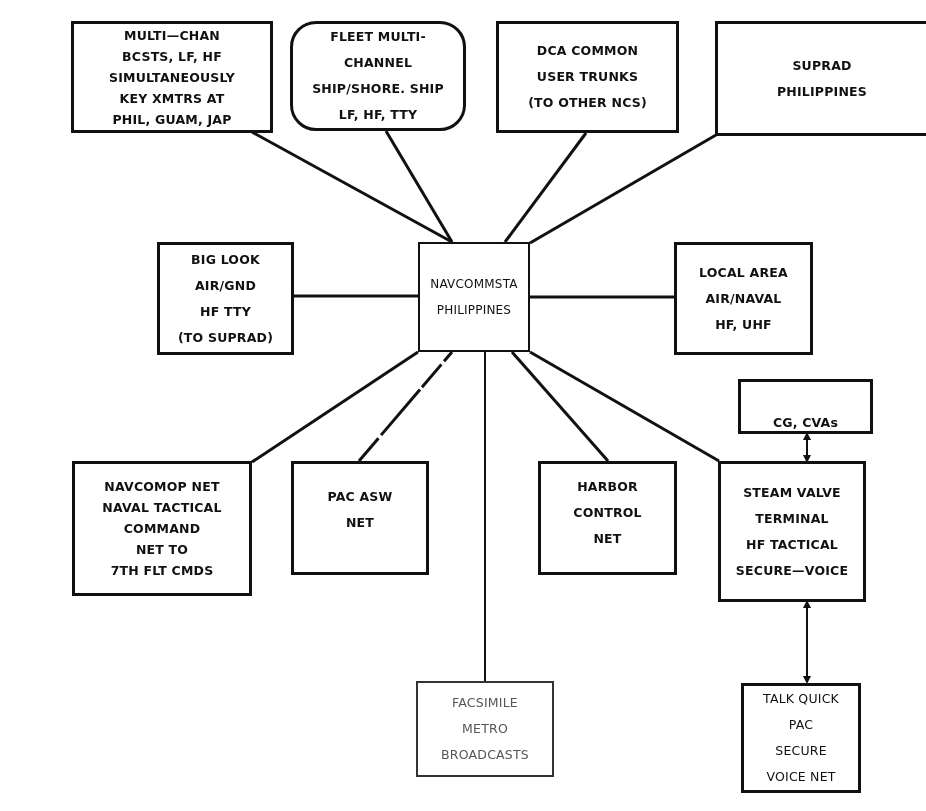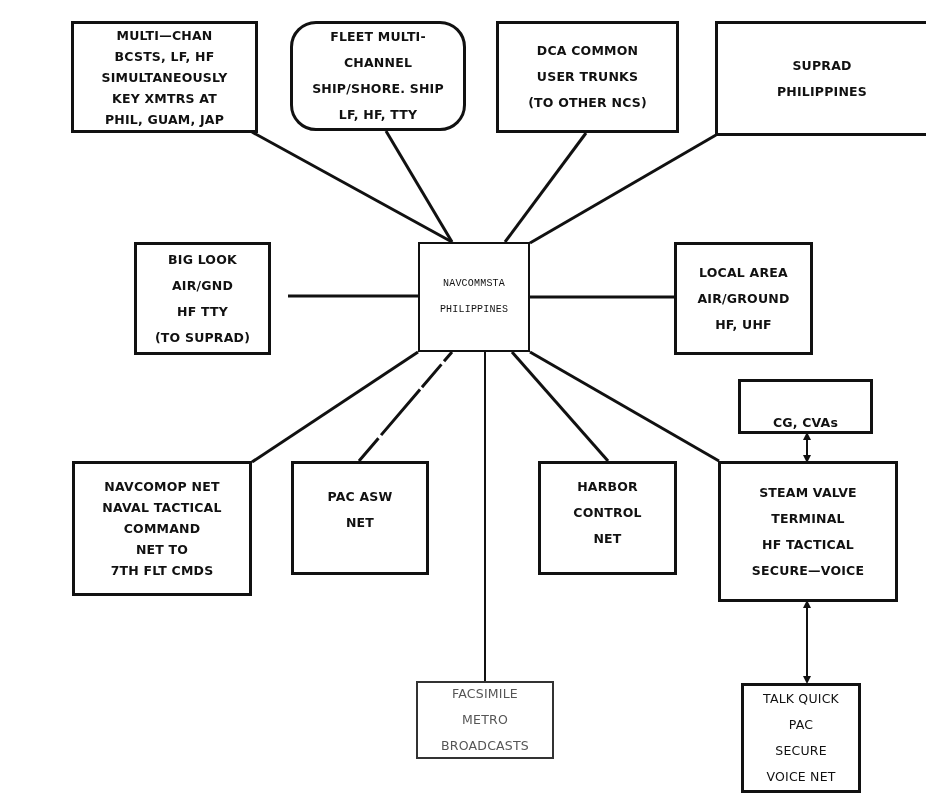--- a/index.html
+++ b/index.html
@@ -5,21 +5,21 @@
     html, body { margin: 0; padding: 0; background: #ffffff; }
     body { width: 926px; height: 811px; position: relative; overflow: hidden;
            font-family: "DejaVu Sans", "Liberation Sans", sans-serif; }
     #diagram { position: absolute; left: 0; top: 0; width: 926px; height: 811px; }
     .box { position: absolute; box-sizing: border-box; border: 3px solid #111;
            background: #fff; display: flex; flex-direction: column;
            align-items: center; justify-content: center; text-align: center;
            color: #111; font-weight: bold; font-size: 12.5px; letter-spacing: 0.2px; }
     .box .line { display: block; white-space: nowrap; }
     .box.faded { color: #555; border-color: #333; border-width: 2px; font-weight: normal; }
-    .box.center { border-width: 2px; font-weight: normal; font-size: 10px; font-family: Liberation Mono, monospace; }
+    .box.center { border-width: 2px; font-weight: normal; font-size: 12px; }
   </style>
 </head>
 <body>
 
 <div id="diagram">
   <svg id="links" width="926" height="811" style="position:absolute;left:0;top:0;">
     <defs>
       <marker id="arrowhead" markerWidth="8" markerHeight="8" refX="4" refY="4" orient="auto-start-reverse" markerUnits="userSpaceOnUse">
         <path d="M0,0 L8,4 L0,8 z" fill="#111"></path>
       </marker>
@@ -37,21 +37,21 @@
       <line stroke-width="3" x1="719" y1="461" x2="530" y2="352" stroke="#111"></line>
       <line marker-start="url(#arrowhead)" marker-end="url(#arrowhead)" stroke-width="2" x1="807" y1="459" x2="807" y2="436" stroke="#111"></line>
       <line marker-start="url(#arrowhead)" marker-end="url(#arrowhead)" stroke-width="2" x1="807" y1="604" x2="807" y2="680" stroke="#111"></line>
     </svg>
 
   <div class="box center" style="left:418px;top:242px;width:112px;height:110px;">
       <span class="line" style="line-height: 26px;">NAVCOMMSTA</span>
       <span class="line" style="line-height: 26px;">PHILIPPINES</span>
     </div>
 
-  <div class="box" style="left:71px;top:21px;width:187px;height:112px;">
+  <div class="box" style="left:71px;top:21px;width:202px;height:112px;">
       <span class="line" style="line-height: 21px;">MULTI—CHAN</span>
       <span class="line" style="line-height: 21px;">BCSTS, LF, HF</span>
       <span class="line" style="line-height: 21px;">SIMULTANEOUSLY</span>
       <span class="line" style="line-height: 21px;">KEY XMTRS AT</span>
       <span class="line" style="line-height: 21px;">PHIL, GUAM, JAP</span>
     </div>
   <div class="box" style="left:290px;top:21px;width:176px;height:110px;border-radius:26px;">
       <span class="line" style="line-height: 26px;">FLEET MULTI-</span>
       <span class="line" style="line-height: 26px;">CHANNEL</span>
       <span class="line" style="line-height: 26px;">SHIP/SHORE. SHIP</span>
@@ -60,29 +60,29 @@
   <div class="box" style="left:496px;top:21px;width:183px;height:112px;">
       <span class="line" style="line-height: 26px;">DCA COMMON</span>
       <span class="line" style="line-height: 26px;">USER TRUNKS</span>
       <span class="line" style="line-height: 26px;">(TO OTHER NCS)</span>
     </div>
   <div class="box" style="left:715px;top:21px;width:214px;height:115px;">
       <span class="line" style="line-height: 26px;">SUPRAD</span>
       <span class="line" style="line-height: 26px;">PHILIPPINES</span>
     </div>
 
-  <div class="box" style="left:134px;top:242px;width:137px;height:113px;">
+  <div class="box" style="left:157px;top:242px;width:137px;height:113px;">
       <span class="line" style="line-height: 26px;">BIG LOOK</span>
       <span class="line" style="line-height: 26px;">AIR/GND</span>
       <span class="line" style="line-height: 26px;">HF TTY</span>
       <span class="line" style="line-height: 26px;">(TO SUPRAD)</span>
     </div>
   <div class="box" style="left:674px;top:242px;width:139px;height:113px;">
       <span class="line" style="line-height: 26px;">LOCAL AREA</span>
-      <span class="line" style="line-height: 26px;">AIR/GROUND</span>
+      <span class="line" style="line-height: 26px;">AIR/NAVAL</span>
       <span class="line" style="line-height: 26px;">HF, UHF</span>
     </div>
   <div class="box" style="left:738px;top:379px;width:135px;height:55px;justify-content:flex-start;padding-top:28px;">
       <span class="line" style="line-height: 26px;">CG, CVAs</span>
     </div>
 
   <div class="box" style="left:72px;top:461px;width:180px;height:135px;">
       <span class="line" style="line-height: 21px;">NAVCOMOP NET</span>
       <span class="line" style="line-height: 21px;">NAVAL TACTICAL</span>
       <span class="line" style="line-height: 21px; text-align: center;">COMMAND</span>
@@ -91,28 +91,28 @@
     </div>
   <div class="box" style="left:291px;top:461px;width:138px;height:114px;justify-content:flex-start;padding-top:20px;">
       <span class="line" style="line-height: 26px;">PAC ASW</span>
       <span class="line" style="line-height: 26px;">NET</span>
     </div>
   <div class="box" style="left:538px;top:461px;width:139px;height:114px;justify-content:flex-start;padding-top:10px;">
       <span class="line" style="line-height: 26px;">HARBOR</span>
       <span class="line" style="line-height: 26px;">CONTROL</span>
       <span class="line" style="line-height: 26px;">NET</span>
     </div>
-  <div class="box" style="left:718px;top:461px;width:180px;height:141px;align-items:center;">
+  <div class="box" style="left:718px;top:461px;width:148px;height:141px;align-items:center;">
       <span class="line" style="line-height: 26px;">STEAM VALVE</span>
       <span class="line" style="line-height: 26px;">TERMINAL</span>
       <span class="line" style="line-height: 26px;">HF TACTICAL</span>
       <span class="line" style="line-height: 26px;">SECURE—VOICE</span>
     </div>
 
-  <div class="box faded" style="left:416px;top:681px;width:138px;height:78px;">
+  <div class="box faded" style="left:416px;top:681px;width:138px;height:96px;">
       <span class="line" style="line-height: 26px;">FACSIMILE</span>
       <span class="line" style="line-height: 26px;">METRO</span>
       <span class="line" style="line-height: 26px;">BROADCASTS</span>
     </div>
   <div class="box" style="left:741px;top:683px;width:120px;height:110px;font-weight:normal;">
       <span class="line" style="line-height: 26px;">TALK QUICK</span>
       <span class="line" style="line-height: 26px;">PAC</span>
       <span class="line" style="line-height: 26px;">SECURE</span>
       <span class="line" style="line-height: 26px;">VOICE NET</span>
     </div>

